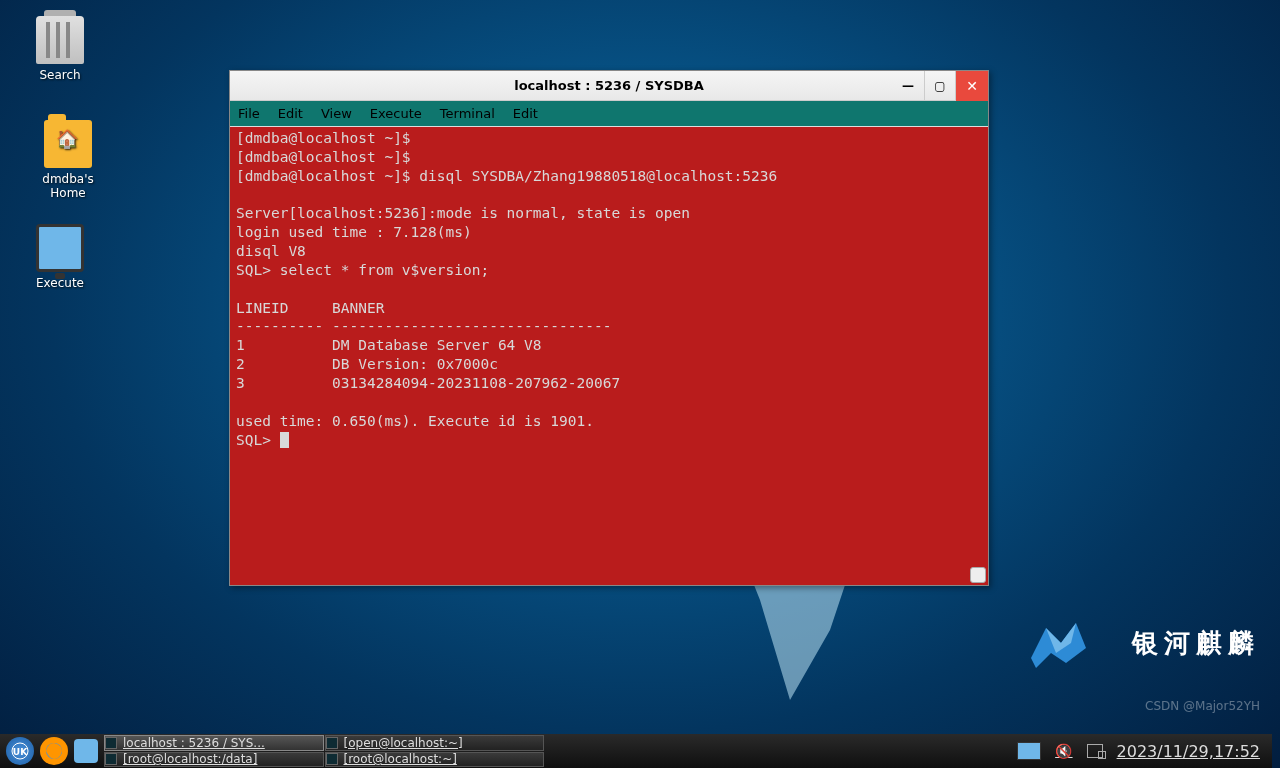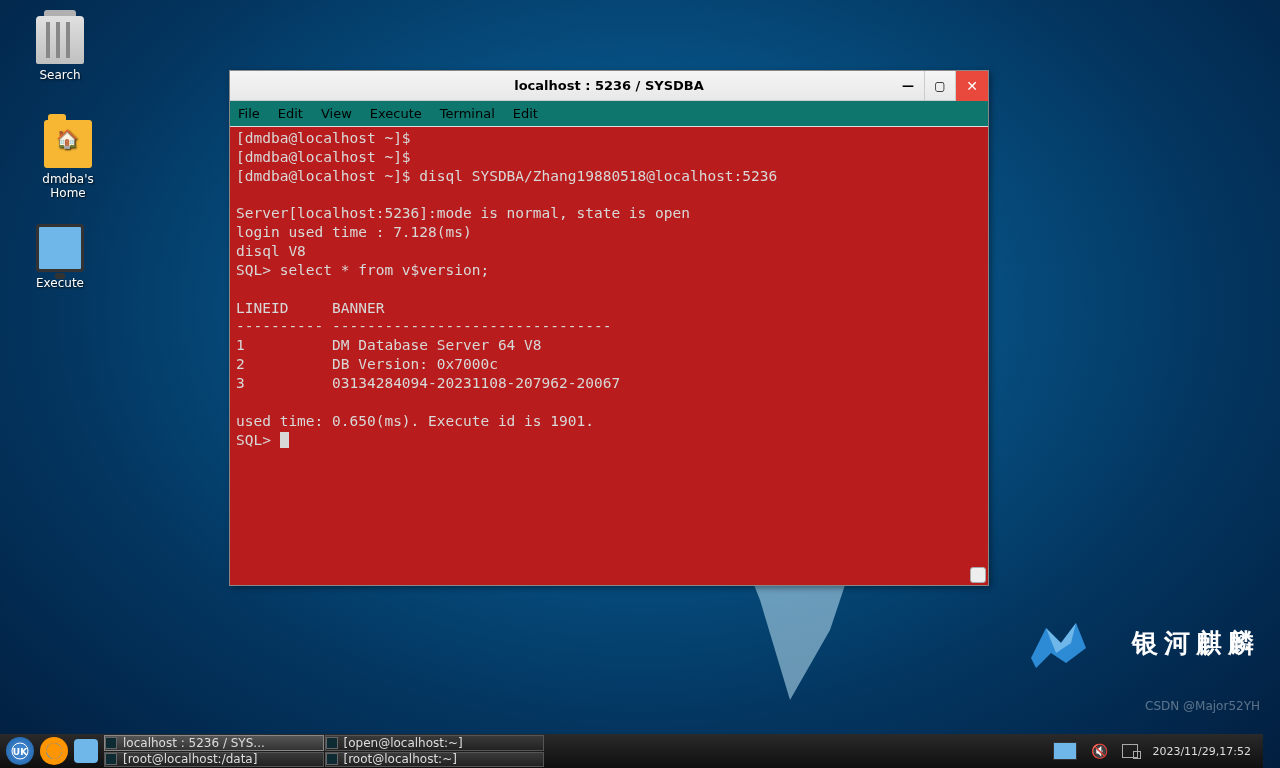--- a/index.html
+++ b/index.html
@@ -49,38 +49,38 @@
   
   .brand { position:absolute; right:20px; bottom:90px; display:flex; align-items:center; gap:14px; color:#fff;}
   .brand-logo { width:70px; height:70px; }
   .brand-text .latin{ font-size:36px; font-weight:bold; letter-spacing:2px; line-height:1;}
   .brand-text .han{ font-size:26px; font-weight:bold; letter-spacing:6px;margin-left:27px;}
 
   
   .watermark{position:absolute;right:20px;bottom:55px;color:rgba(255,255,255,0.35);font-size:12px;}
 
   
-  .taskbar { position:absolute; left:0; right:17px; bottom:0; height:34px;
-    background: linear-gradient(#2a2a2a,#0f0f0f); display:flex; align-items:center; padding:0 6px; gap:6px; color:#ddd; font-size:12px;}
+  .taskbar { position:absolute; left:0; right:8px; bottom:0; height:34px;
+    background: linear-gradient(#2a2a2a,#0f0f0f); display:flex; align-items:center; padding:0 6px; gap:6px; color:#ddd; font-size:12px;text-decoration:underline;}
   .tb-left { display:flex; align-items:center; gap:6px;}
   .tb-launch { width:28px; height:28px; border-radius:50%; display:flex; align-items:center; justify-content:center;}
   .tb-launch.uk{ background: radial-gradient(circle,#4a90d9,#1c5fa6);}
   .tb-launch.ff{ background:#ff9500; border-radius:50%;}
   .tb-launch.sq{ background:#6fb7e9; border-radius:4px; width:24px; height:24px;}
   .task-grid{ display:grid; grid-template-columns:1fr 1fr; grid-template-rows:1fr 1fr; gap:1px; width:440px; height:32px;}
   .task-btn{ background:linear-gradient(#3a3a3a,#222); border:1px solid #555; display:flex; align-items:center;
     padding:0 0; gap:6px; cursor:pointer; overflow:hidden; white-space:nowrap;}
   .task-btn.active{ background:linear-gradient(#555,#333); border-color:#888;}
   .task-btn .ticon{ width:12px; height:12px; background:#0e2b33; border:1px solid #666; flex-shrink:0;}
   .tb-right{ margin-left:auto; display:flex; align-items:center; gap:14px; padding-right:6px;}
   .tray-desktop{ width:24px; height:18px; background:#6fb7e9; border:1px solid #333;}
   .tray-mute{ color:#d66; font-size:14px;}
   .tray-net{ width:16px; height:14px; border:1px solid #aaa; position:relative;}
   .tray-net::after{content:"";position:absolute;right:-4px;bottom:-2px;width:6px;height:6px;border:1px solid #aaa;}
-  .clock{ font-size:11px;}
+  .clock{ font-size:16px;}
 </style>
 </head>
 <body>
 
 <div class="desktop-icon" style="left:20px; top:16px;">
   <div class="icon-img trash-bin"></div>
   <div>Search</div>
 </div>
 <div class="desktop-icon" style="left:28px; top:120px;">
   <div class="icon-img folder-home"></div>

